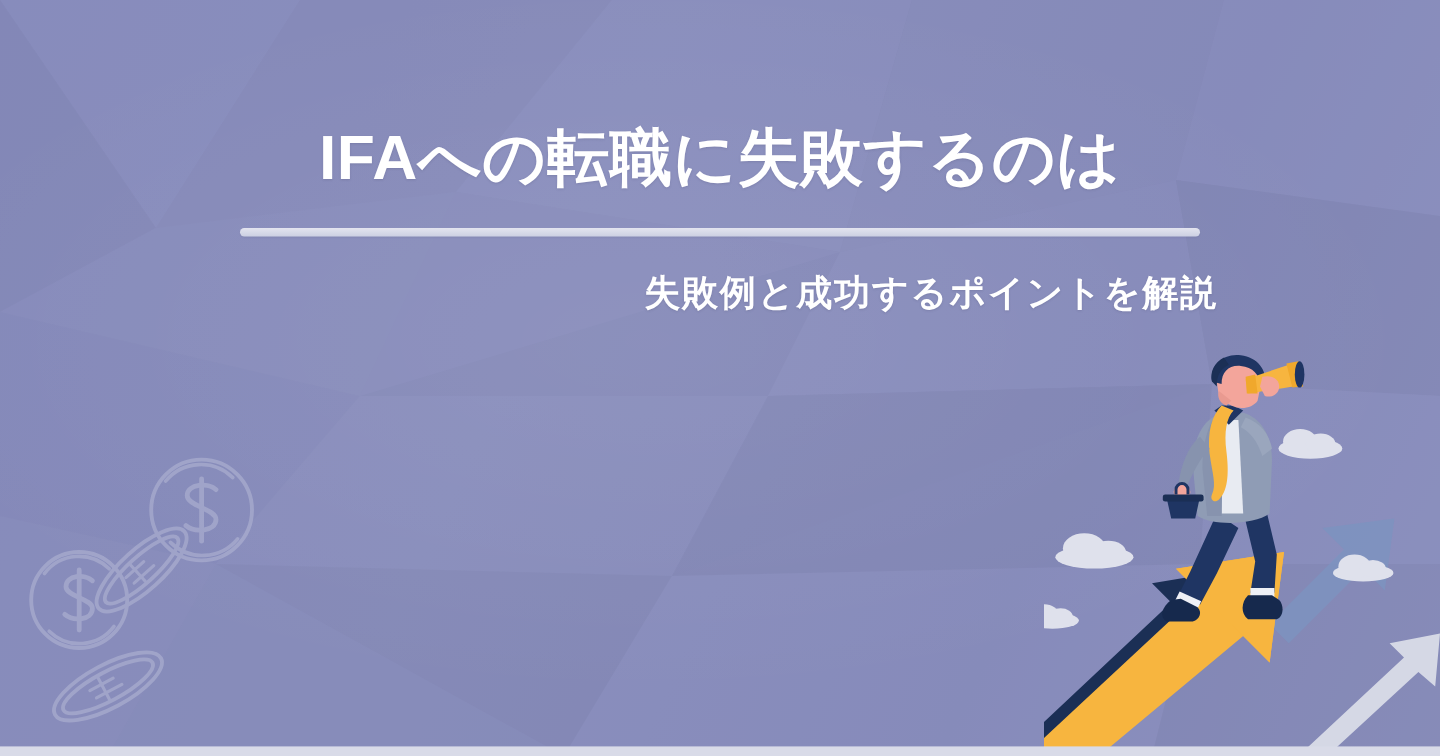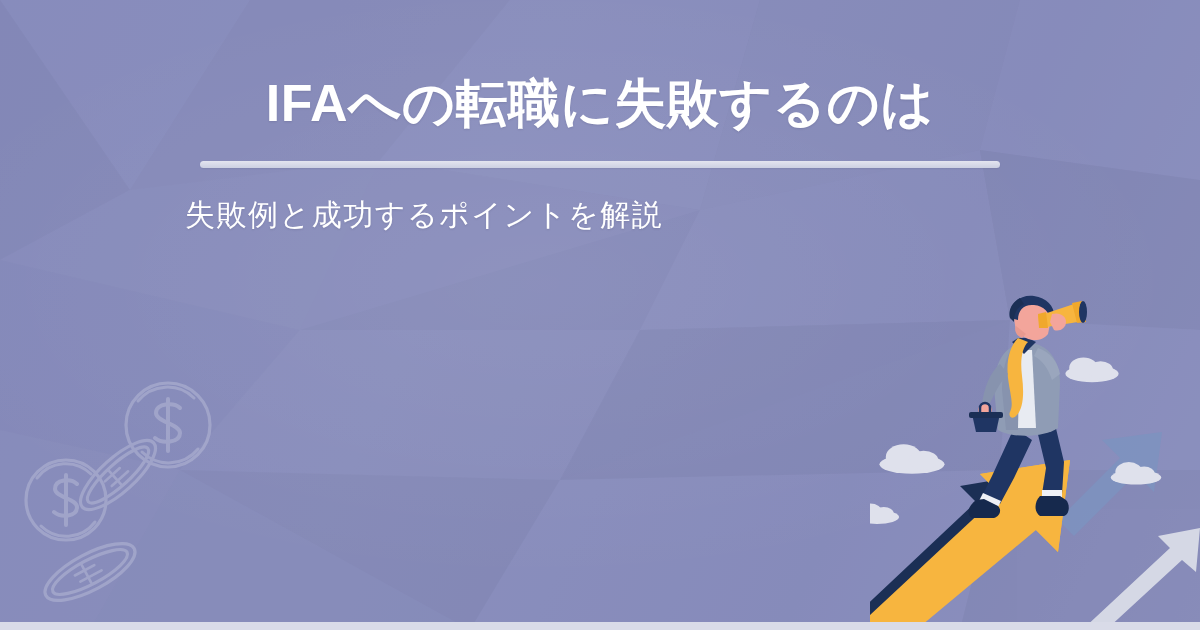--- a/index.html
+++ b/index.html
@@ -67,21 +67,21 @@
   .text-wrap {
     position: absolute;
     left: 0;
     top: 0;
     width: 1200px;
     height: 630px;
     display: flex;
     flex-direction: column;
     align-items: center;
     justify-content: flex-start;
-    padding-top: 69px;
+    padding-top: 98px;
     box-sizing: border-box;
     pointer-events: none;
   }
   .title {
     margin: 0;
     width: 830px;
     text-align: center;
     color: #ffffff;
     font-size: 52px;
     font-weight: bold;
@@ -97,24 +97,24 @@
     height: 7px;
     margin-top: 22px;
     border-radius: 4px;
     background: linear-gradient(180deg, #e3e4ef 0%, #ccd0e2 100%);
     box-shadow: 0 1px 1px rgba(70,72,108,0.12);
   }
   .subtitle {
     margin: 0;
     margin-top: 27px;
     width: 830px;
-    text-align: left;
+    text-align: right;
     color: #ffffff;
     font-size: 30px;
-    font-weight: normal;
+    font-weight: bold;
     letter-spacing: 1.5px;
     text-shadow: 0 1px 2px rgba(60,62,95,0.18);
   }
 </style>
 </head>
 <body>
 
 <div class="canvas">
 
   <div class="bg-gradient"></div>

